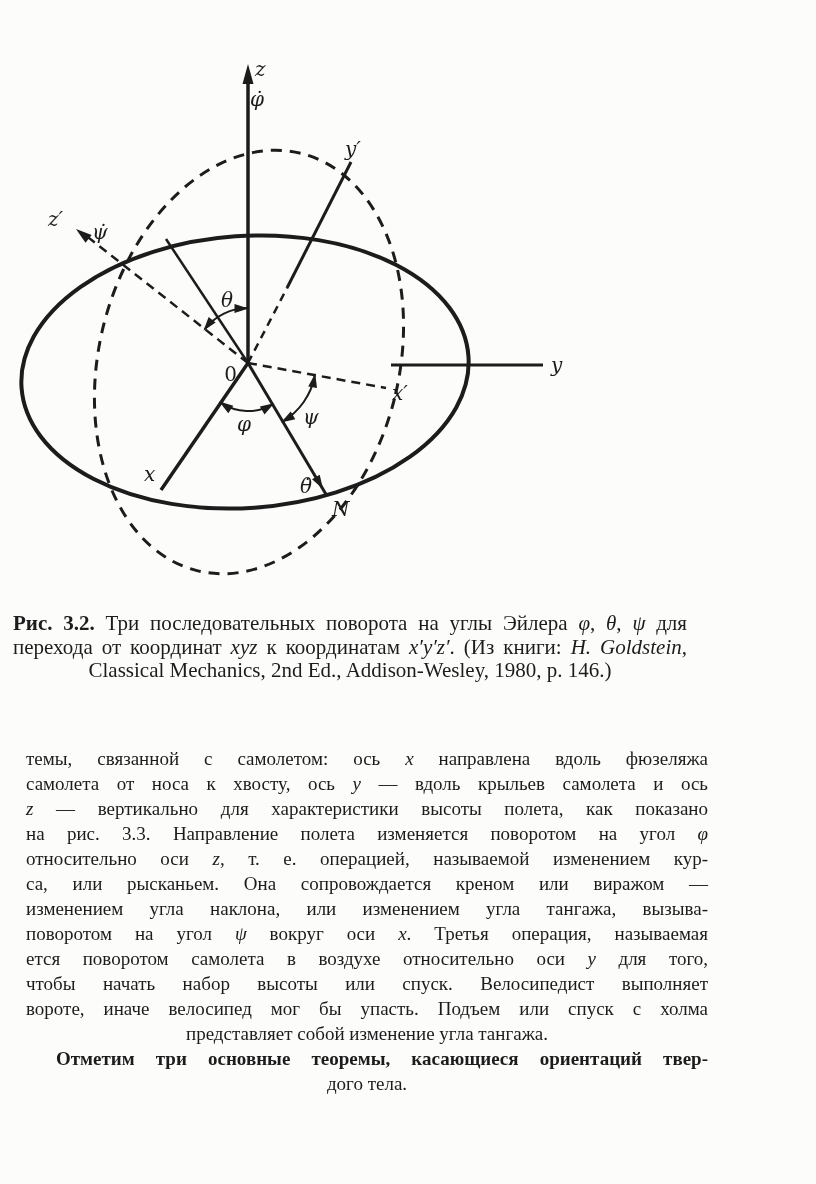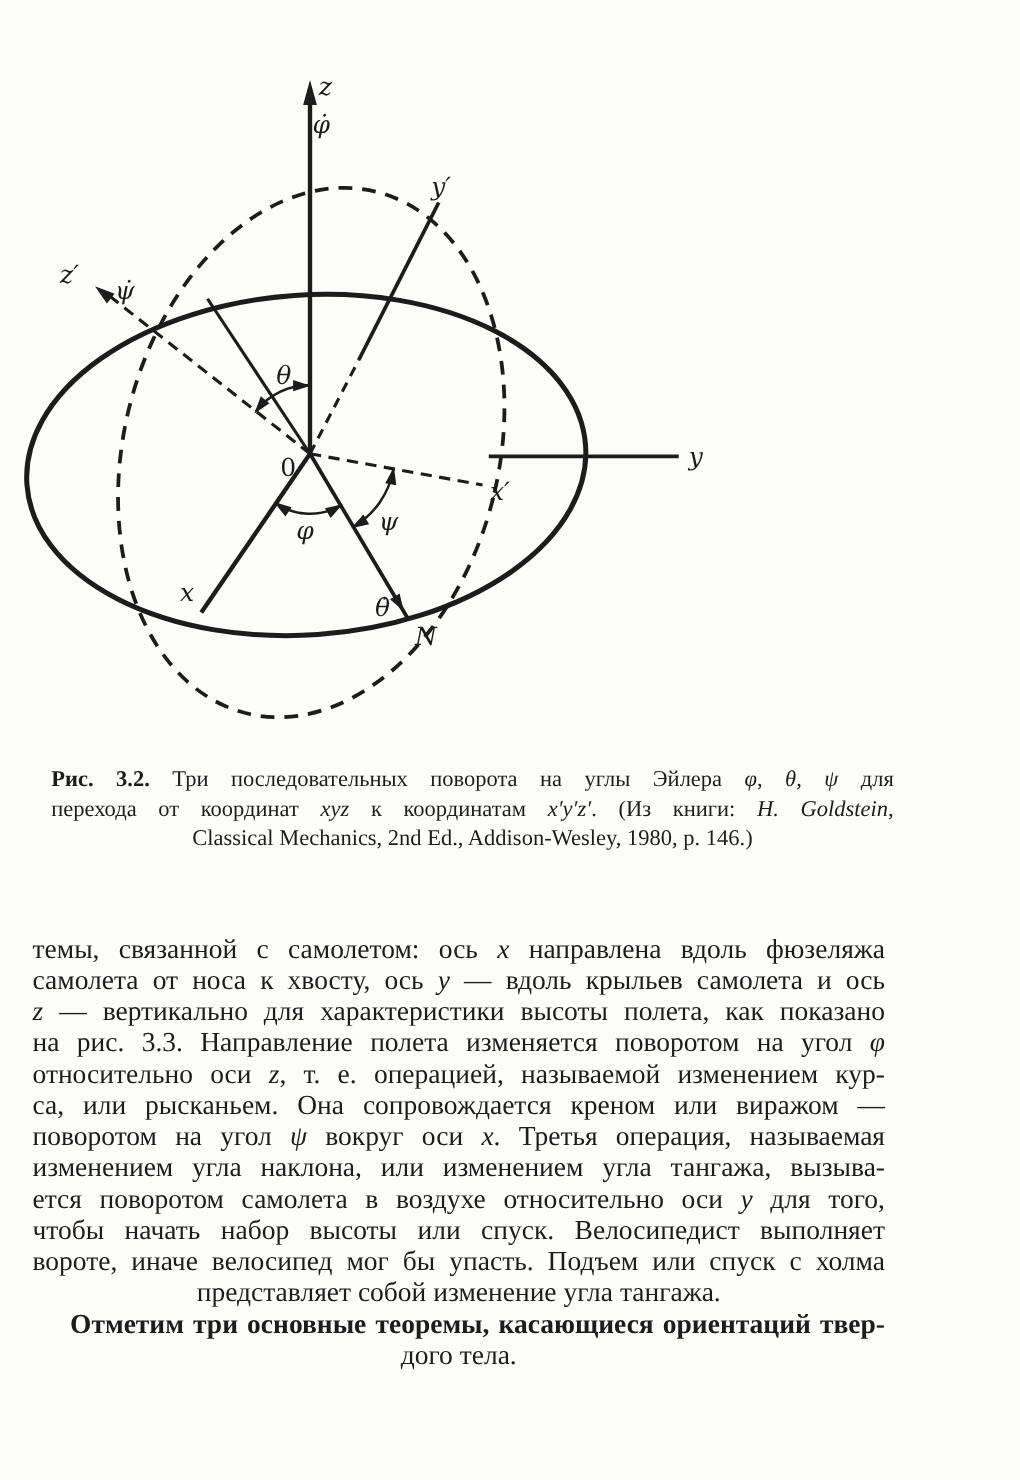--- a/index.html
+++ b/index.html
@@ -13,26 +13,26 @@
     margin:0 auto;
   }
   .figure-svg{position:absolute;left:0;top:0;}
   .figlabel{
     font-family:"DejaVu Serif", serif;
     font-size:20px;
     fill:#1c1c1c;
   }
   .it{font-style:italic;}
   .caption{
-    position:absolute;left:41px;top:612px;width:674px;
-    font-size:18px;line-height:23.5px;
+    position:absolute;left:13px;top:612px;width:674px;
+    font-size:21px;line-height:23.5px;
   }
   .bodytext{
     position:absolute;left:26px;top:746px;width:682px;
-    font-size:22px;line-height:25px;
+    font-size:19px;line-height:25px;
   }
   .tline{text-align:center;}
   .tline.just{text-align:justify;text-align-last:justify;}
   .tline.ind{text-indent:30px;font-weight:bold;}
   .tline i{font-style:italic;}
   .tline b{font-weight:bold;}
 </style>
 </head>
 <body>
 
@@ -95,22 +95,22 @@
       <div class="tline">Classical Mechanics, 2nd Ed., Addison-Wesley, 1980, p. 146.)</div>
     </div>
 
   <div class="bodytext">
       <div class="tline just">темы, связанной с самолетом: ось <i>x</i> направлена вдоль фюзеляжа</div>
       <div class="tline just">самолета от носа к хвосту, ось <i>y</i> — вдоль крыльев самолета и ось</div>
       <div class="tline just"><i>z</i> — вертикально для характеристики высоты полета, как показано</div>
       <div class="tline just">на рис. 3.3. Направление полета изменяется поворотом на угол <i>φ</i></div>
       <div class="tline just">относительно оси <i>z</i>, т. е. операцией, называемой изменением кур-</div>
       <div class="tline just">са, или рысканьем. Она сопровождается креном или виражом —</div>
+      <div class="tline just">изменением угла наклона, или изменением угла тангажа, вызыва-</div>
       <div class="tline just">поворотом на угол <i>ψ</i> вокруг оси <i>x</i>. Третья операция, называемая</div>
-      <div class="tline just">изменением угла наклона, или изменением угла тангажа, вызыва-</div>
       <div class="tline just">ется поворотом самолета в воздухе относительно оси <i>y</i> для того,</div>
       <div class="tline just">чтобы начать набор высоты или спуск. Велосипедист выполняет</div>
       <div class="tline just">вороте, иначе велосипед мог бы упасть. Подъем или спуск с холма</div>
       <div class="tline">представляет собой изменение угла тангажа.</div>
       <div class="tline just ind">Отметим три основные теоремы, касающиеся ориентаций твер-</div>
       <div class="tline">дого тела.</div>
     </div>
 
 </div>
 

